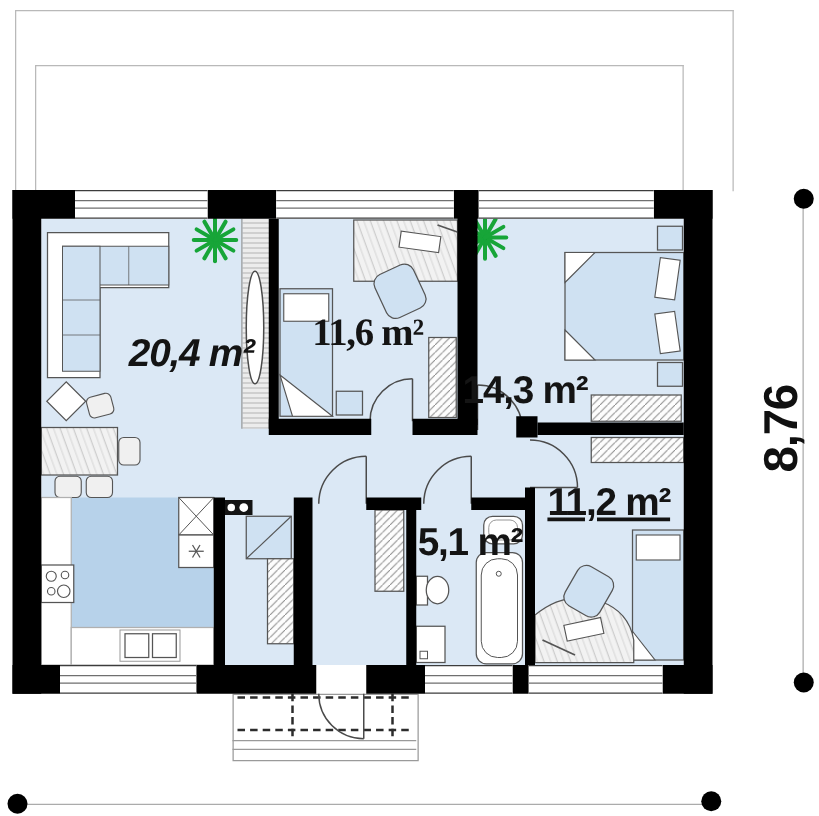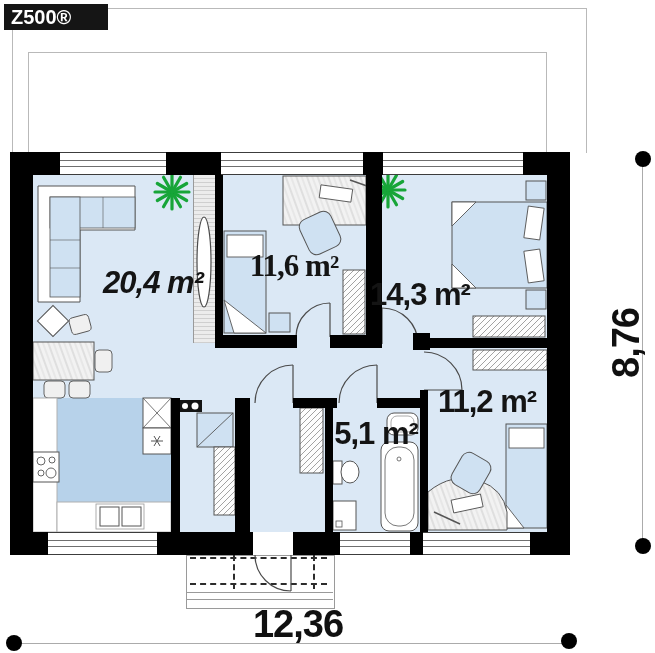--- a/index.html
+++ b/index.html
@@ -263,28 +263,26 @@
   <div class="porch" style="left:186px;top:555px;width:147px;height:52px;"></div>
   <div class="stepline" style="left:186px;top:592px;width:147px;"></div>
   <div class="stepline" style="left:186px;top:599px;width:147px;"></div>
   <div class="dash-h" style="left:190px;top:557px;width:137px;"></div>
   <div class="dash-h" style="left:190px;top:583px;width:137px;"></div>
   <div class="dash-v" style="left:233px;top:555px;height:34px;"></div>
   <div class="dash-v" style="left:313px;top:555px;height:34px;"></div>
 
   <div class="room-label" style="left:153px;top:283px;font-style:italic;">20,4 m²</div>
   <div class="room-label" style="left:294px;top:266px;font-family:Liberation Serif, serif;">11,6 m²</div>
-  <div class="room-label" style="left:420px;top:295px;">14,3 m²</div>
-  <div class="room-label" style="left:487px;top:402px;">11,2 m²</div>
+  <div class="room-label" style="left:420px;top:312px;">14,3 m²</div>
+  <div class="room-label" style="left:487px;top:402px;text-decoration:underline;">11,2 m²</div>
   <div class="room-label" style="left:376px;top:434px;">5,1 m²</div>
 
   <div class="dim-line" style="left:642px;top:159px;width:1px;height:387px;"></div>
   <div class="dim-line" style="left:13px;top:643px;width:556px;height:1px;"></div>
   <div class="dot" style="left:643px;top:159px;"></div>
   <div class="dot" style="left:643px;top:546px;"></div>
   <div class="dot" style="left:14px;top:643px;"></div>
   <div class="dot" style="left:569px;top:641px;"></div>
-  <div class="dim-label" style="left:298px;top:624px;">12,36</div>
   <div class="dim-label vert" style="left:626px;top:343px;">8,76</div>
 
-  <div class="logo">Z500®</div>
 
 </div>
 
 </body></html>

